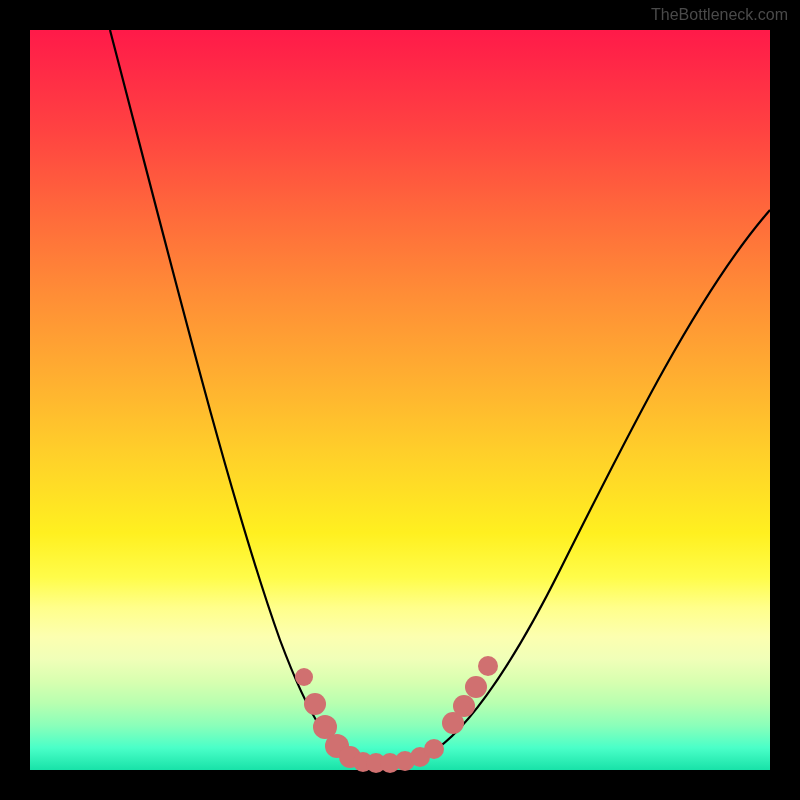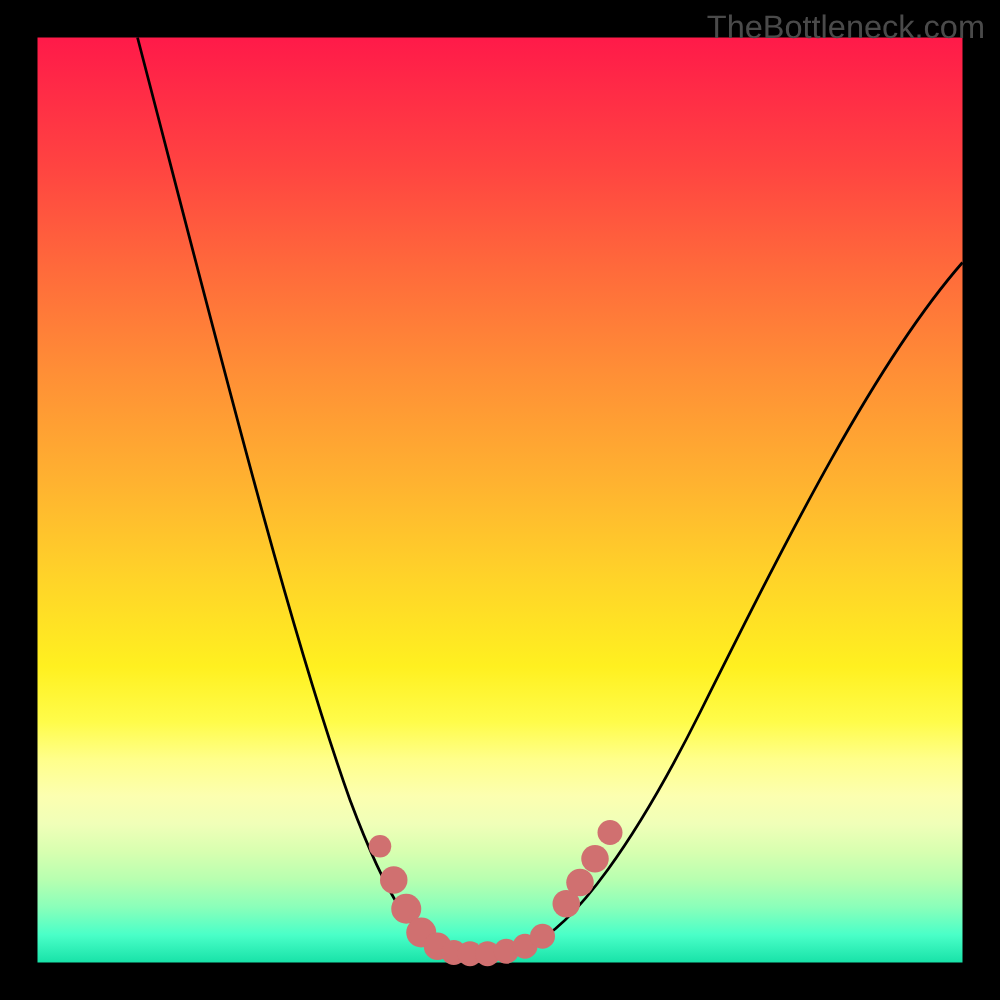--- a/index.html
+++ b/index.html
@@ -43,21 +43,21 @@
       #8affba 94%,
       #4affc8 97%,
       #18e2a8 100%
     );
   }
   .watermark {
     position: absolute;
     top: 6px;
     right: 12px;
     color: #4a4a4a;
-    font-size: 26px;
+    font-size: 16px;
     font-weight: 500;
     white-space: nowrap;
   }
   svg.curve {
     position: absolute;
     left: 0;
     top: 0;
     width: 740px;
     height: 740px;
     overflow: visible;

